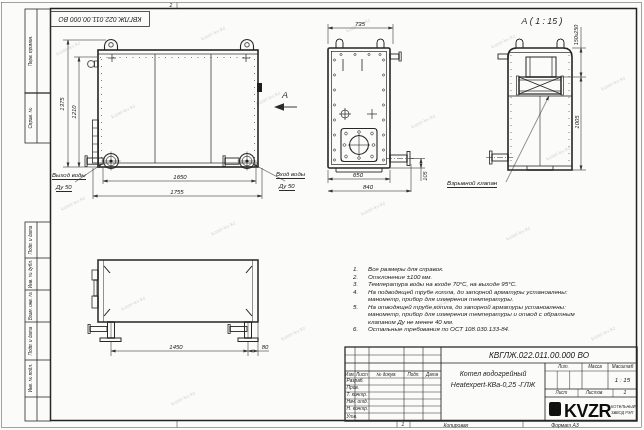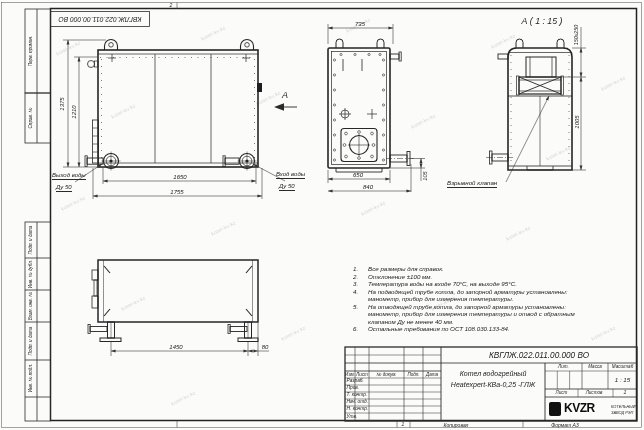--- a/index.html
+++ b/index.html
@@ -12,21 +12,21 @@
   .r180{transform:translate(-50%,-50%) rotate(180deg);}
   .ul{border-bottom:1px solid #2a2a2a;padding-bottom:1px;}
   .wm{position:absolute;font-size:5px;color:rgba(125,125,125,.32);transform:rotate(-27deg);
       letter-spacing:.3px;z-index:1;font-style:normal;}
   .notes{position:absolute;left:353px;top:265px;width:262px;z-index:3;}
   .note{display:flex;font-style:italic;font-size:6.2px;line-height:7.5px;color:#1c1c1c;}
   .note-num{width:15px;flex:none;}
   .note-text{flex:1;white-space:pre-line;}
   .logo-box{position:absolute;left:549px;top:402px;width:12px;height:14px;background:#101010;
             border-radius:2px;z-index:3;}
-  .logo-kvzr{position:absolute;left:564px;top:401px;font-size:12px;font-weight:900;
+  .logo-kvzr{position:absolute;left:564px;top:401px;font-size:18px;font-weight:900;
              letter-spacing:-.5px;color:#0d0d0d;z-index:3;font-style:normal;}
   .logo-sub{position:absolute;left:611px;top:404px;font-size:3.9px;line-height:5.6px;
             color:#222;z-index:3;font-style:italic;white-space:nowrap;}
 </style>
 </head>
 <body>
 
 <div class="page">
 
   <div>

